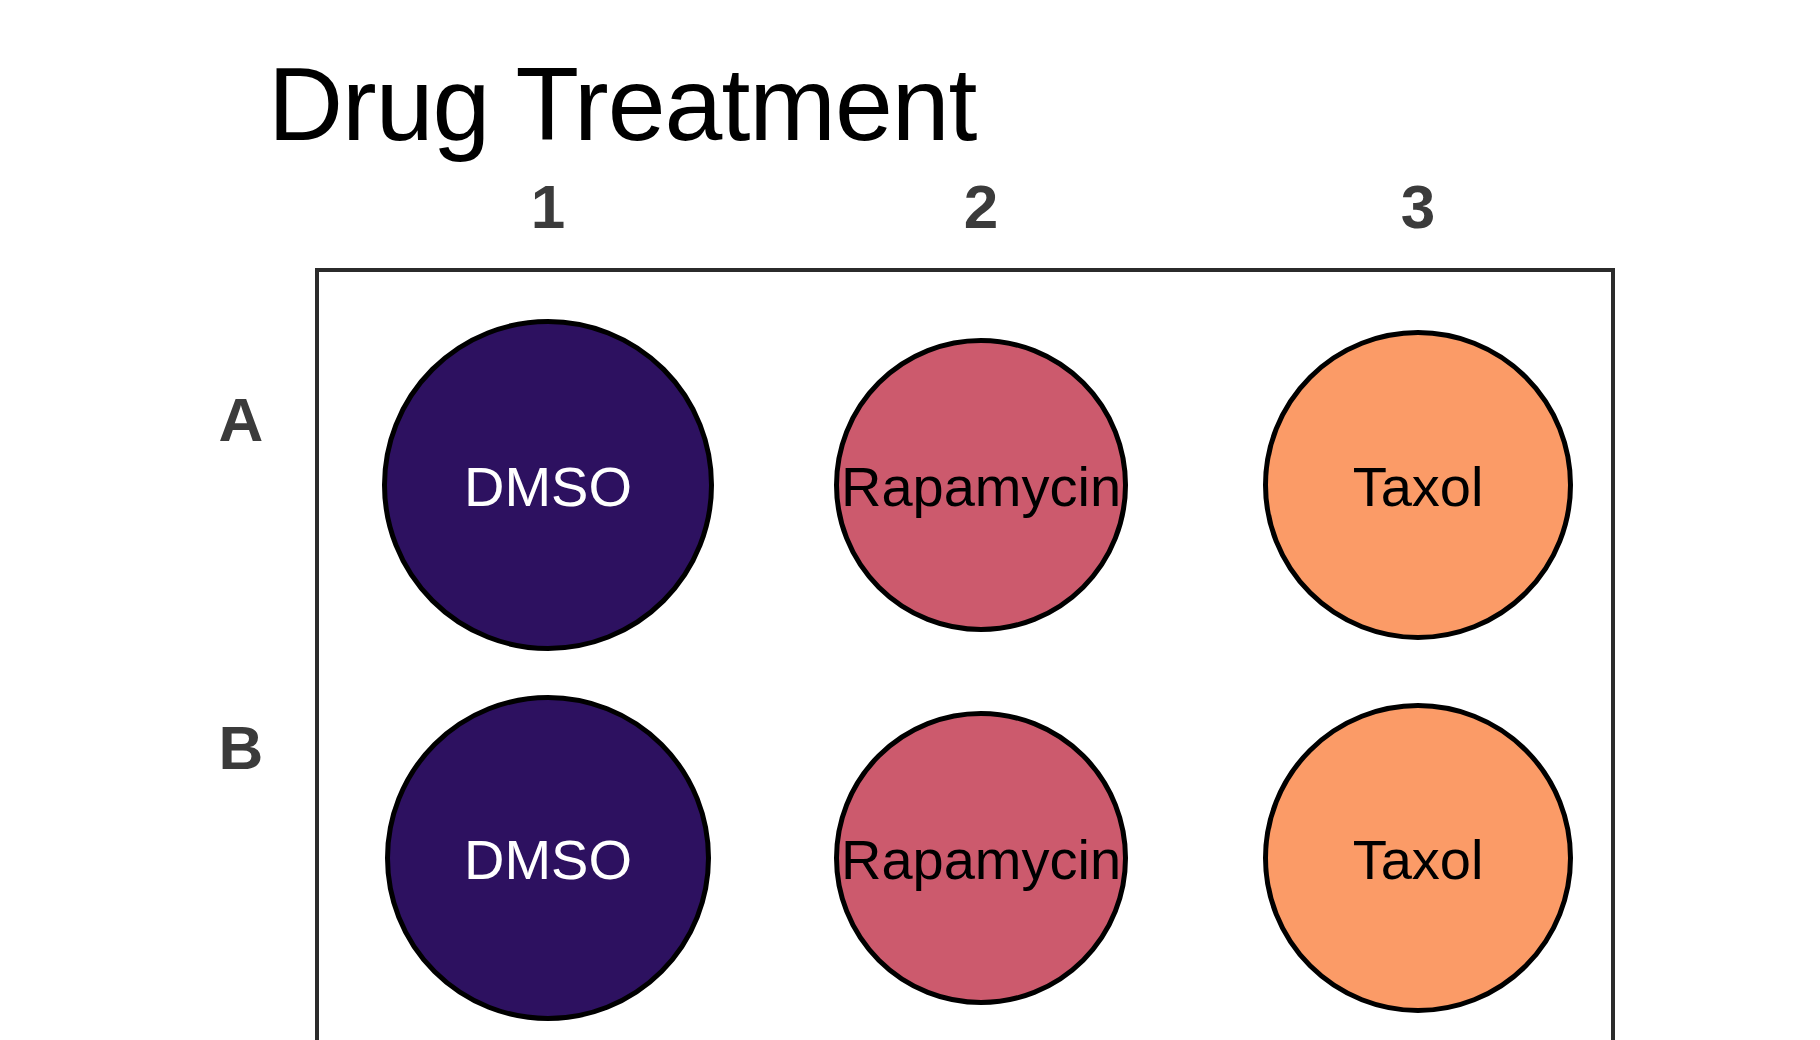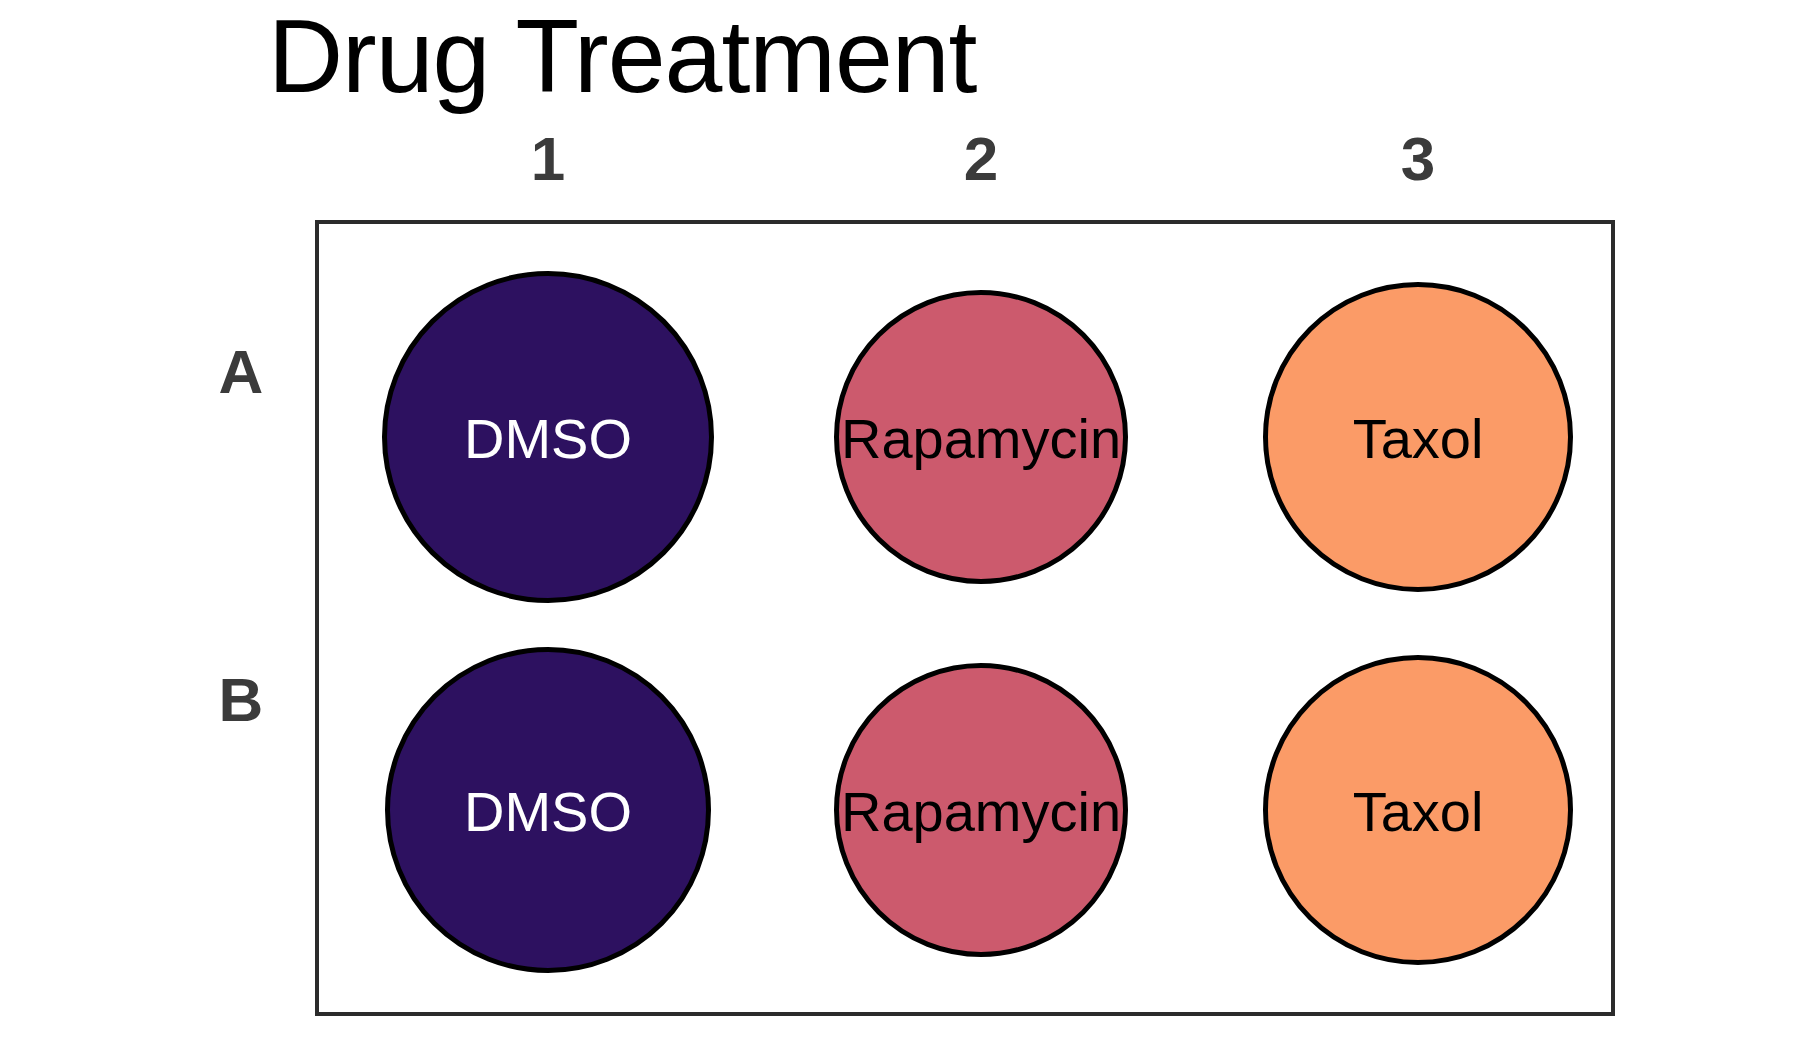--- a/index.html
+++ b/index.html
@@ -12,20 +12,21 @@
     height: 1040px;
     overflow: hidden;
     font-family: "Liberation Sans", sans-serif;
     -webkit-font-smoothing: antialiased;
   }
   #canvas {
     position: relative;
     width: 1820px;
     height: 775px;
     background: #ffffff;
+    margin-top: 48px;
   }
 
   
   .plate-title {
     position: absolute;
     left: 268px;
     top: 2px;
     font-family: "Liberation Sans", sans-serif;
     font-size: 104px;
     line-height: 108px;

